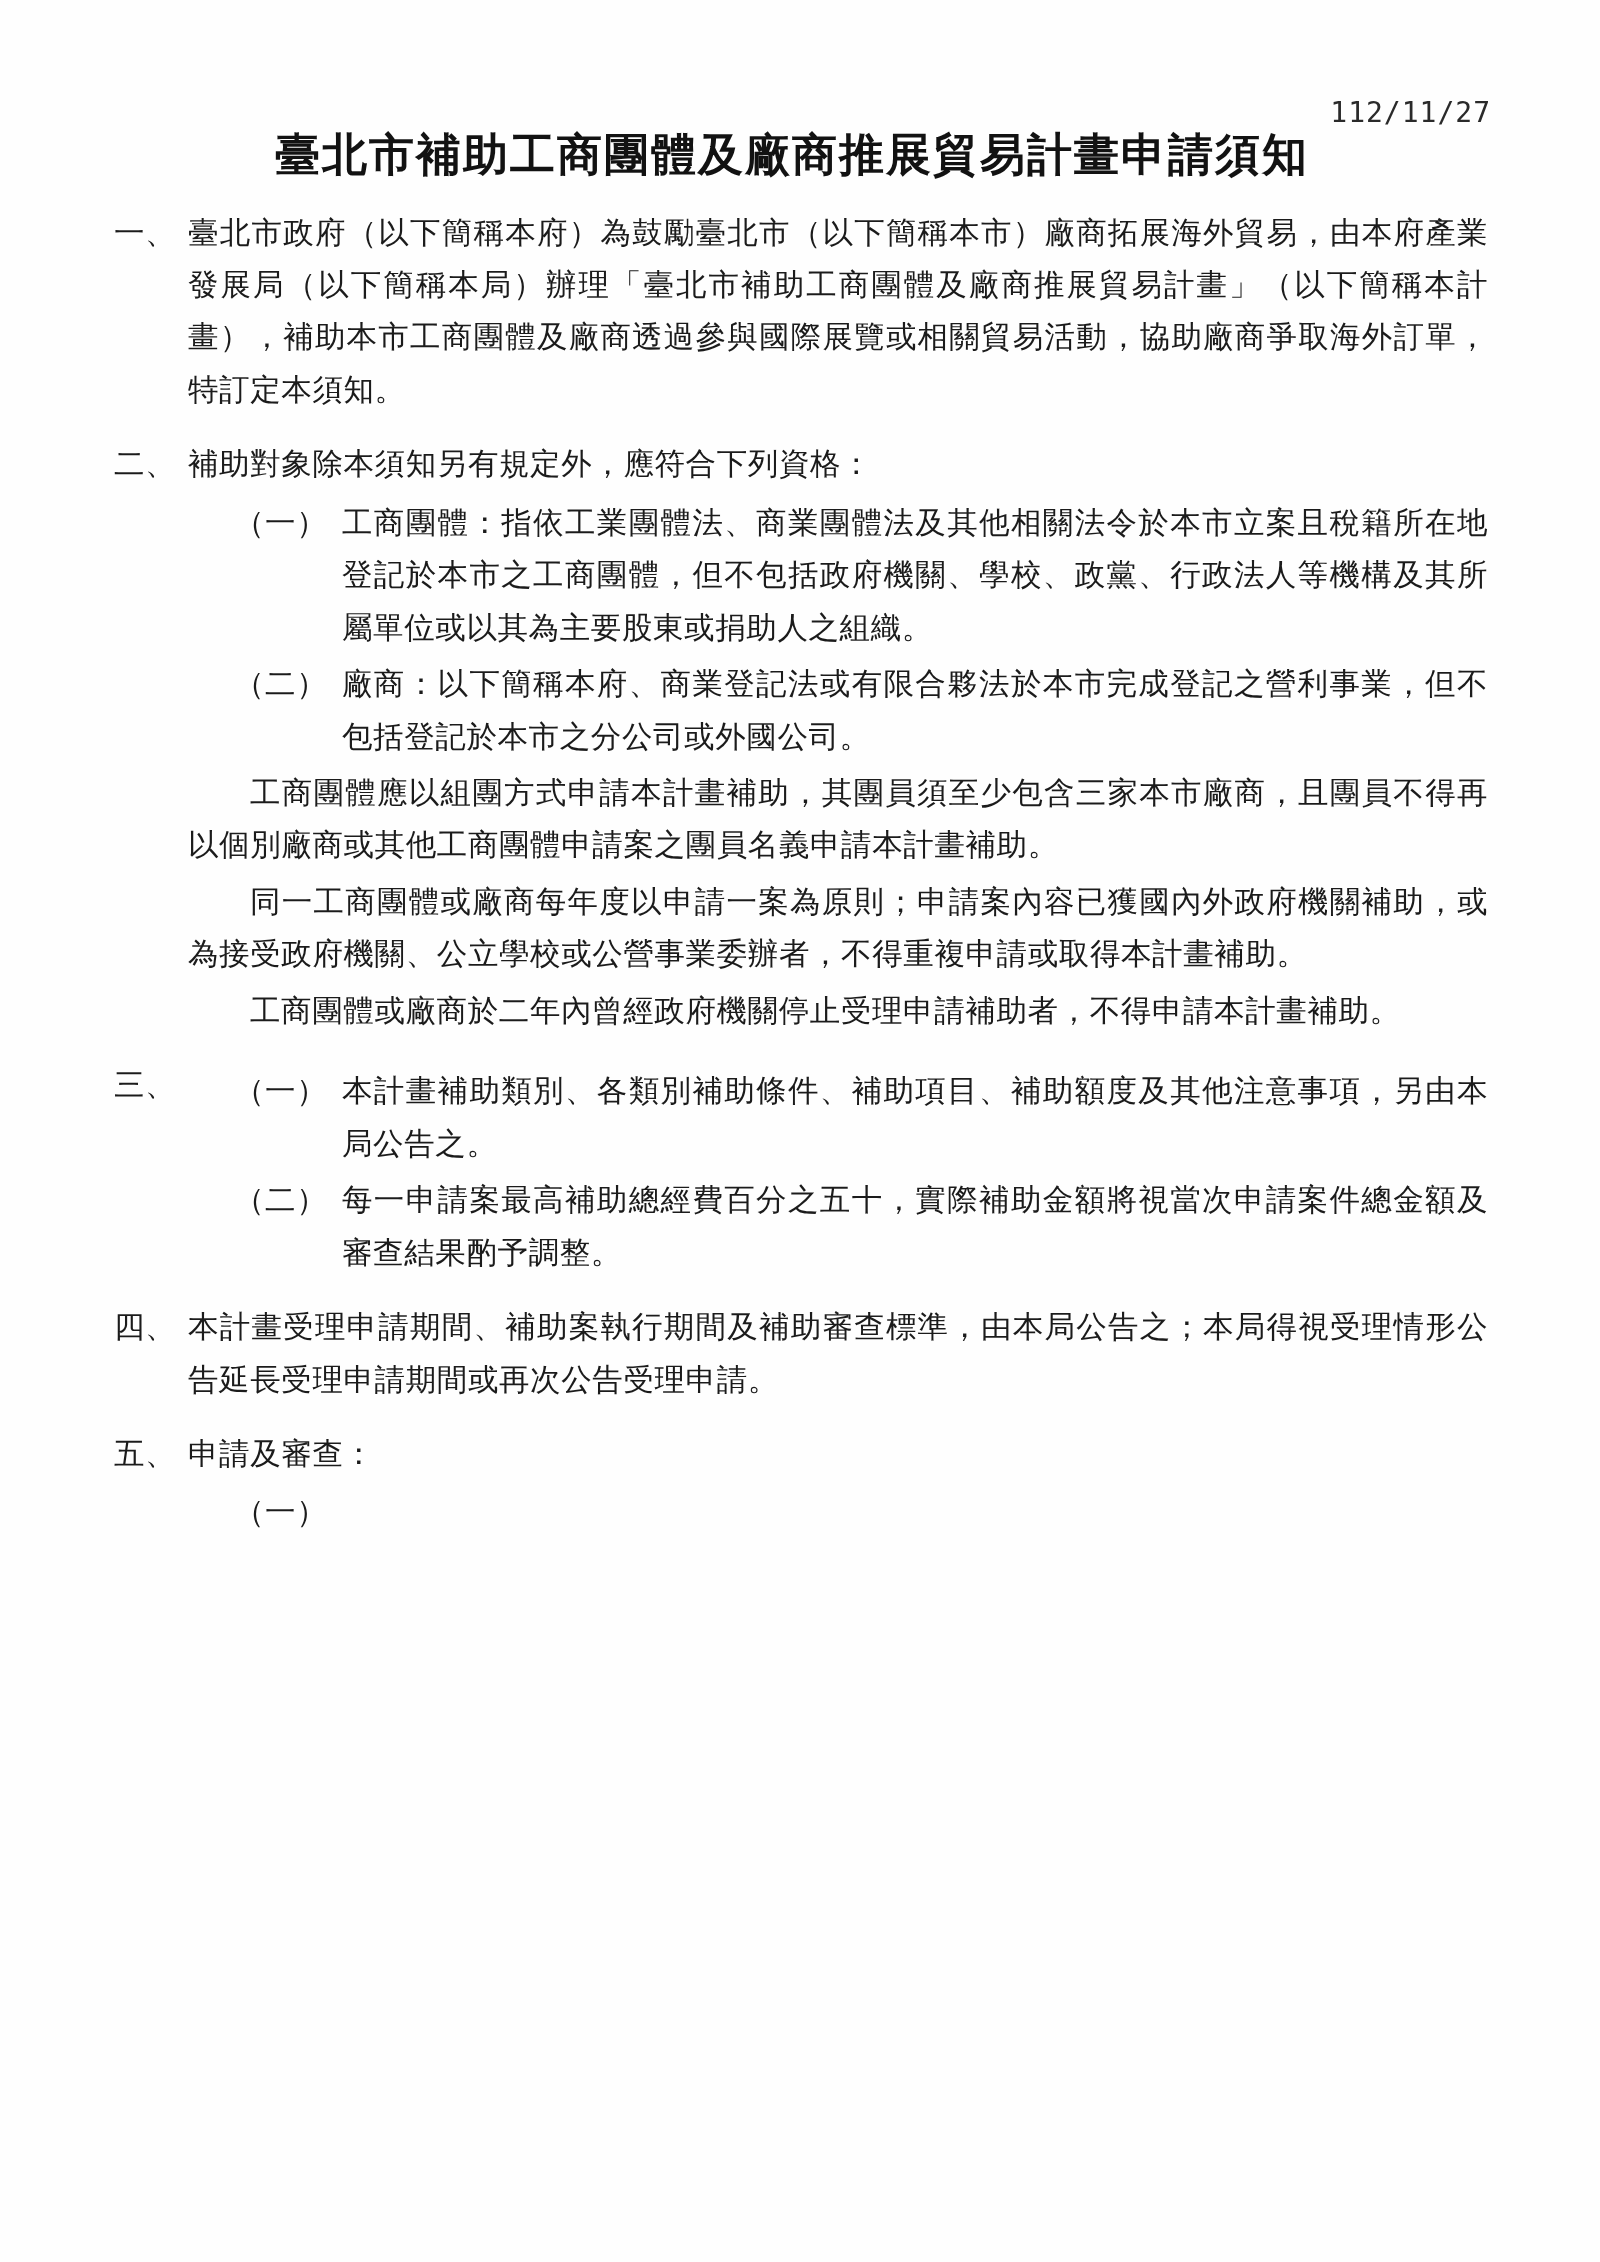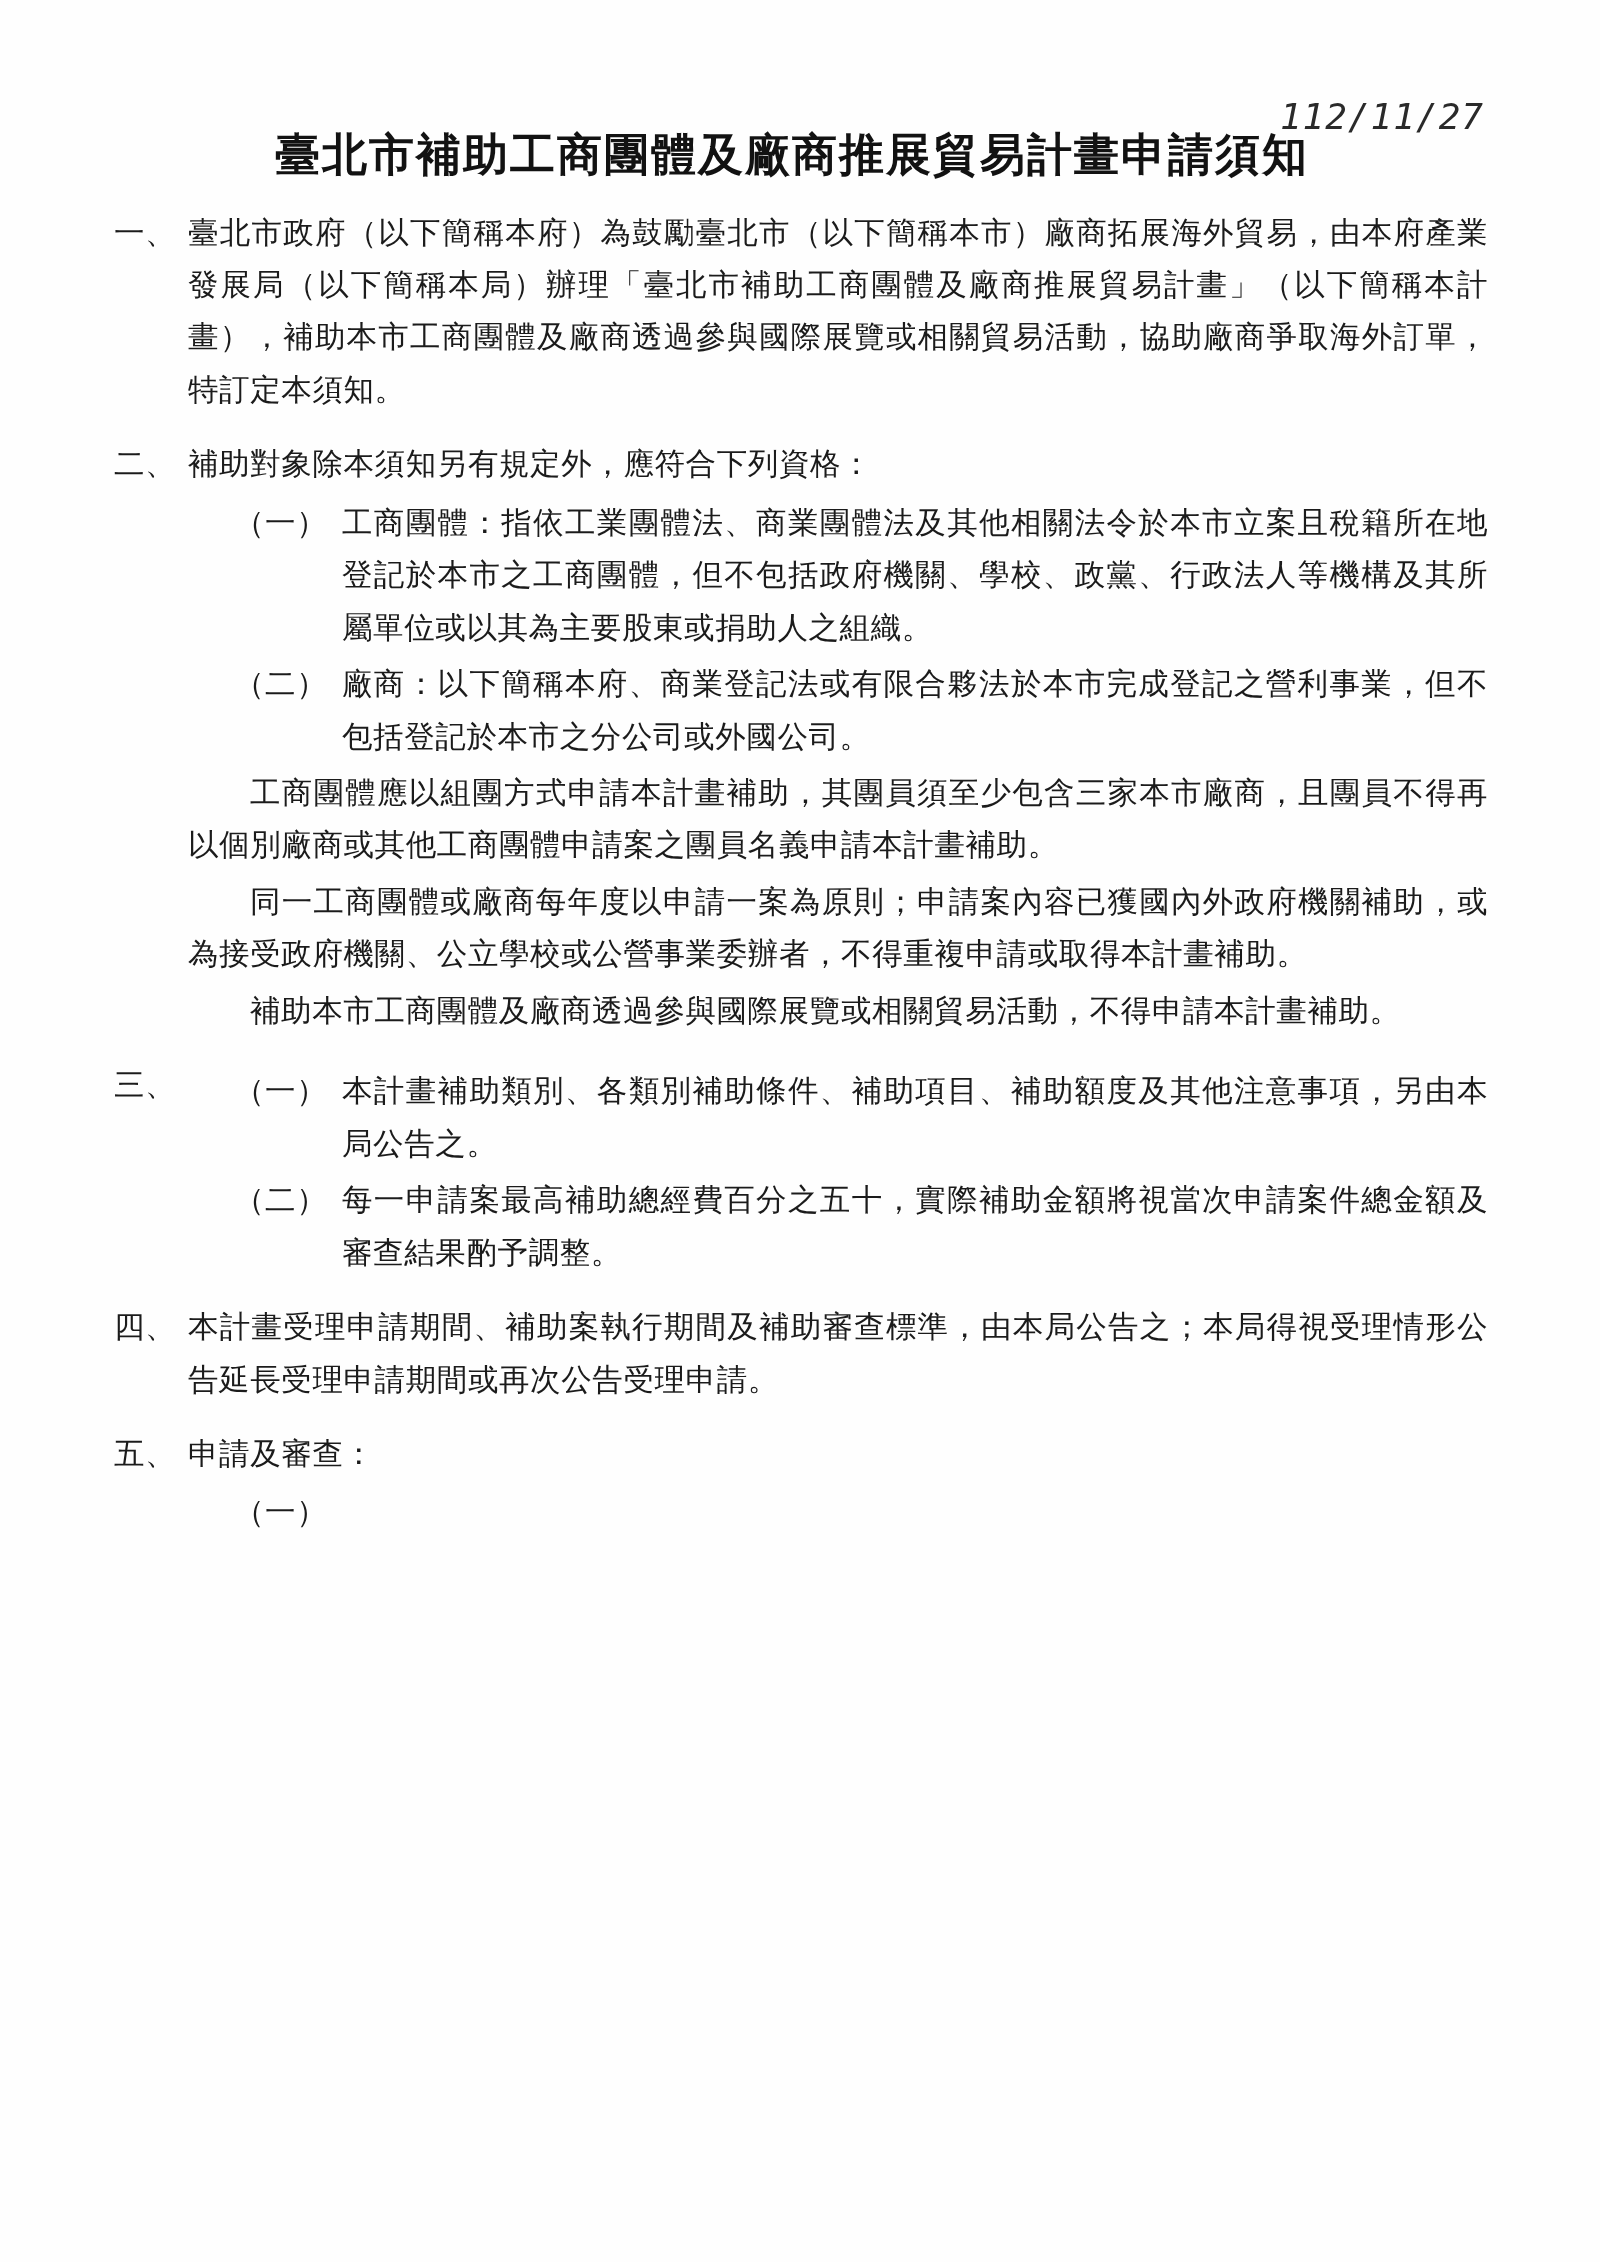--- a/index.html
+++ b/index.html
@@ -17,26 +17,25 @@
     width: 1600px;
     height: 2262px;
     box-sizing: border-box;
     padding: 78px 112px 60px 96px;
     background: #fefefe;
     overflow: hidden;
   }
   .date-stamp {
     position: absolute;
     top: 96px;
-    right: 116px;
+    right: 109px;
     font-family: "DejaVu Sans Mono", "Liberation Mono", monospace;
-    font-size: 36px;
+    font-size: 28px;
     letter-spacing: 1px;
     color: #2a2a2a;
-    font-style: italic;
   }
   .doc-title {
     margin: 48px 0 14px 0;
     text-align: center;
     font-size: 45px;
     font-weight: bold;
     letter-spacing: 2px;
     line-height: 1.3;
     color: #121212;
   }
@@ -135,21 +134,21 @@
             <div class="marker">（一）</div>
             <div class="content">工商團體：指依工業團體法、商業團體法及其他相關法令於本市立案且稅籍所在地登記於本市之工商團體，但不包括政府機關、學校、政黨、行政法人等機構及其所屬單位或以其為主要股東或捐助人之組織。</div>
           </div>
           <div class="subclause">
             <div class="marker">（二）</div>
             <div class="content">廠商：以下簡稱本府、商業登記法或有限合夥法於本市完成登記之營利事業，但不包括登記於本市之分公司或外國公司。</div>
           </div>
         </div>
         <div class="para">工商團體應以組團方式申請本計畫補助，其團員須至少包含三家本市廠商，且團員不得再以個別廠商或其他工商團體申請案之團員名義申請本計畫補助。</div>
         <div class="para">同一工商團體或廠商每年度以申請一案為原則；申請案內容已獲國內外政府機關補助，或為接受政府機關、公立學校或公營事業委辦者，不得重複申請或取得本計畫補助。</div>
-        <div class="para">補助本市工商團體及廠商透過參與國際展覽或相關貿易活動，不得申請本計畫補助。</div>
+        <div class="para">工商團體或廠商於二年內曾經政府機關停止受理申請補助者，不得申請本計畫補助。</div>
       </div>
     </div>
 
     <div class="clause">
       <div class="marker">三、</div>
       <div class="content">
         <div class="nested-block">
           <div class="subclause">
             <div class="marker">（一）</div>
             <div class="content">本計畫補助類別、各類別補助條件、補助項目、補助額度及其他注意事項，另由本局公告之。</div>

